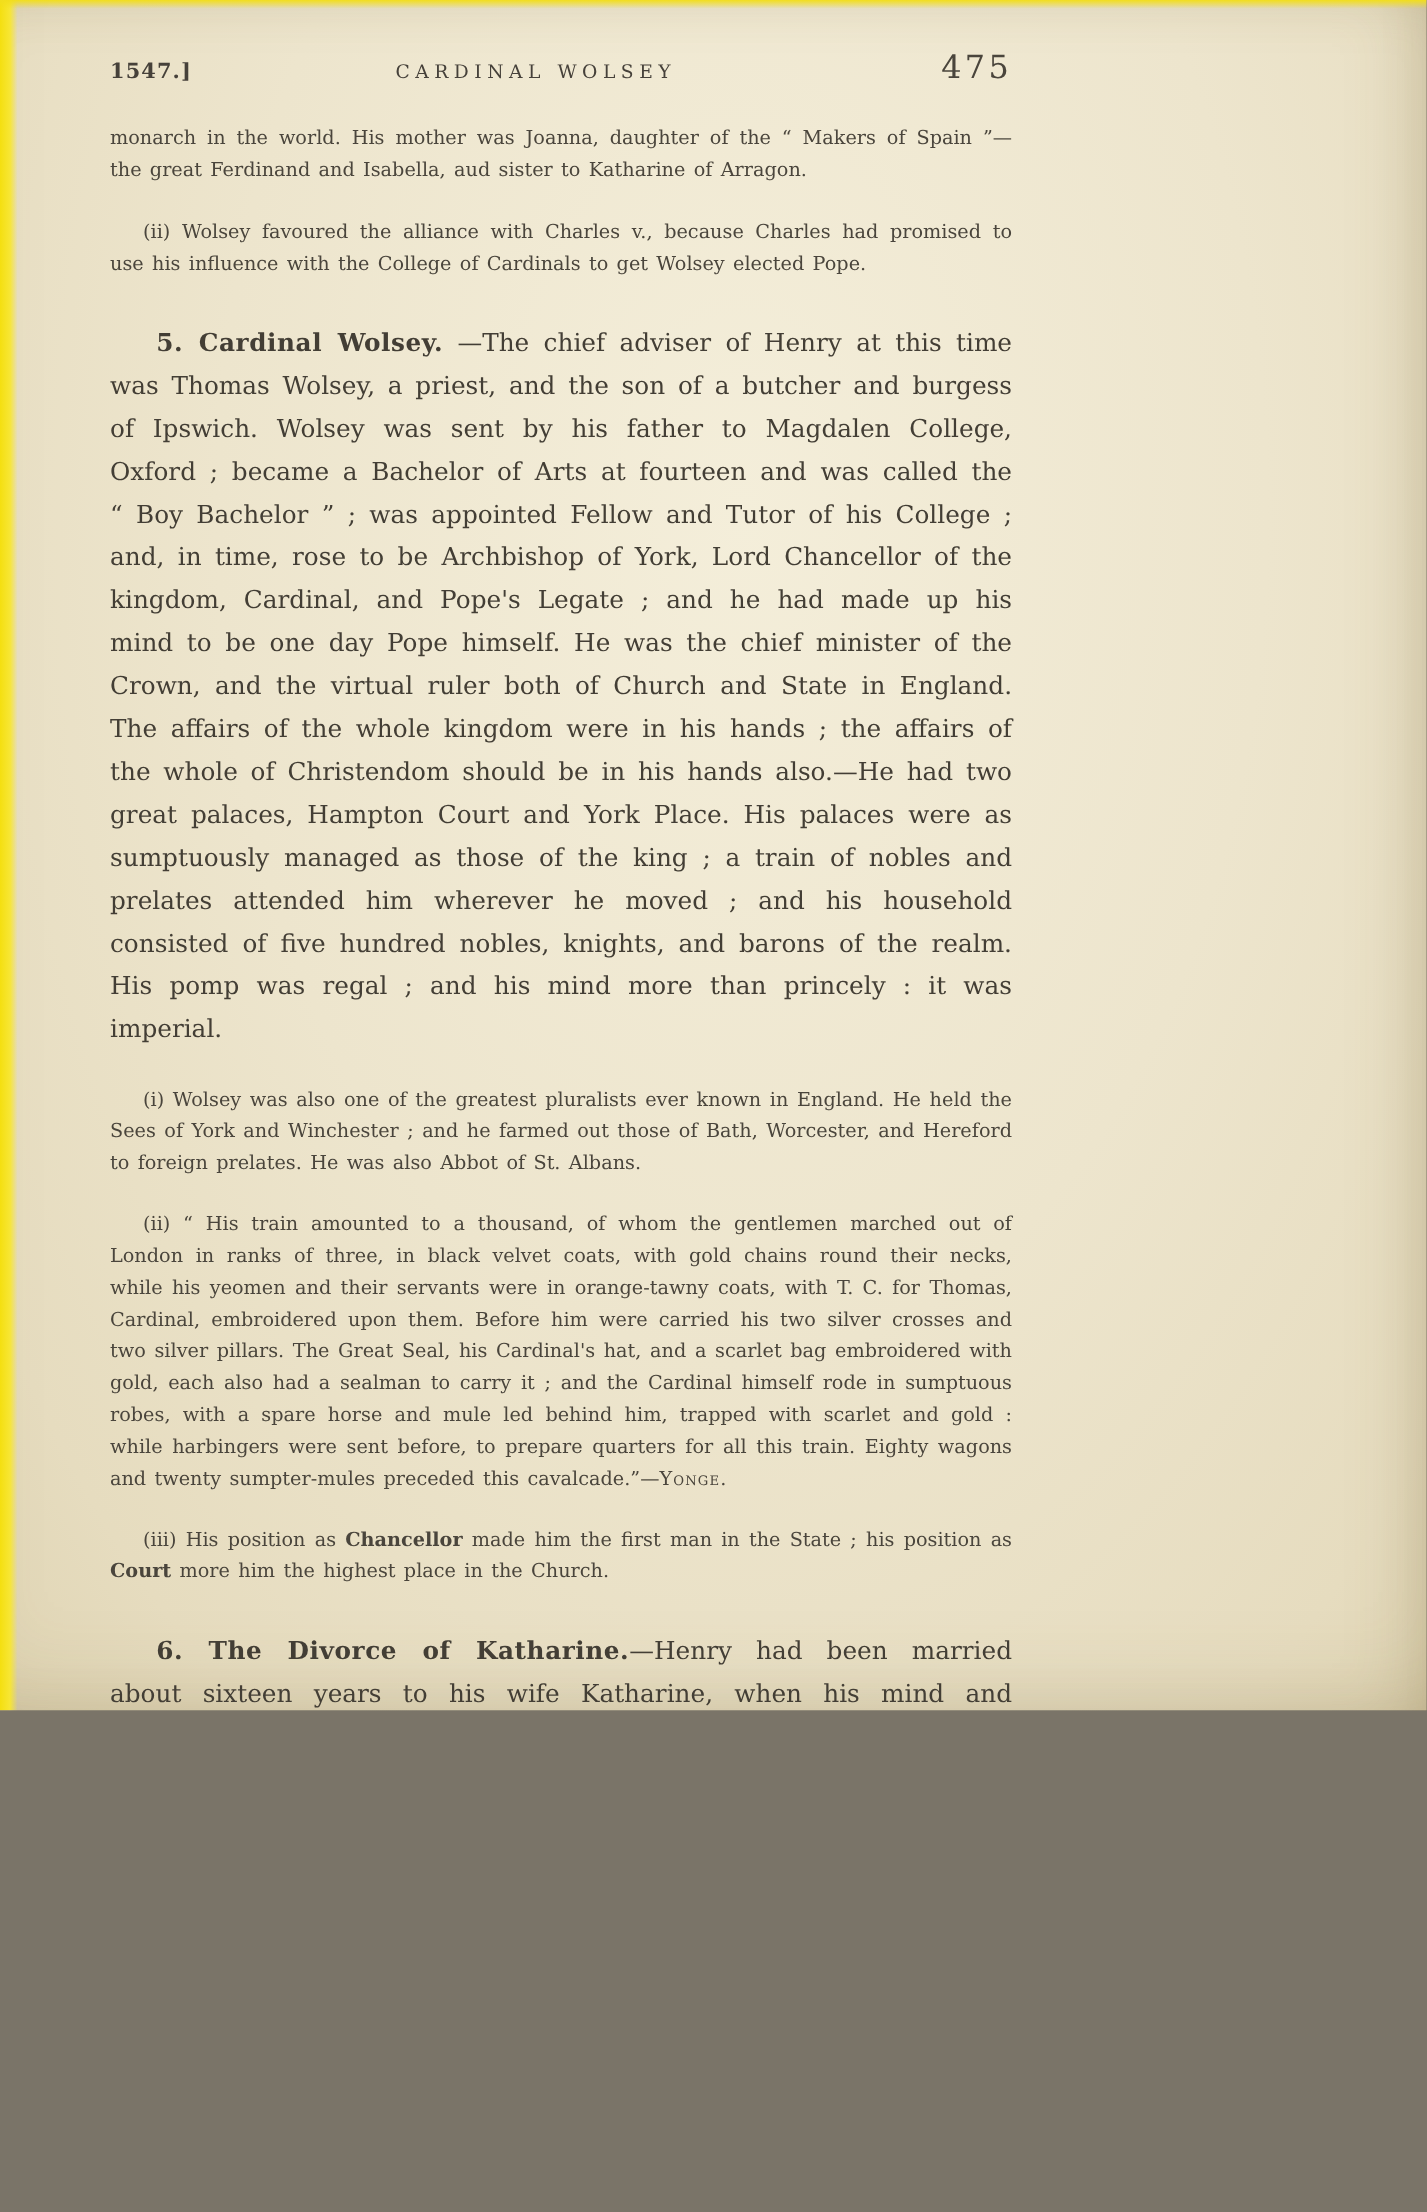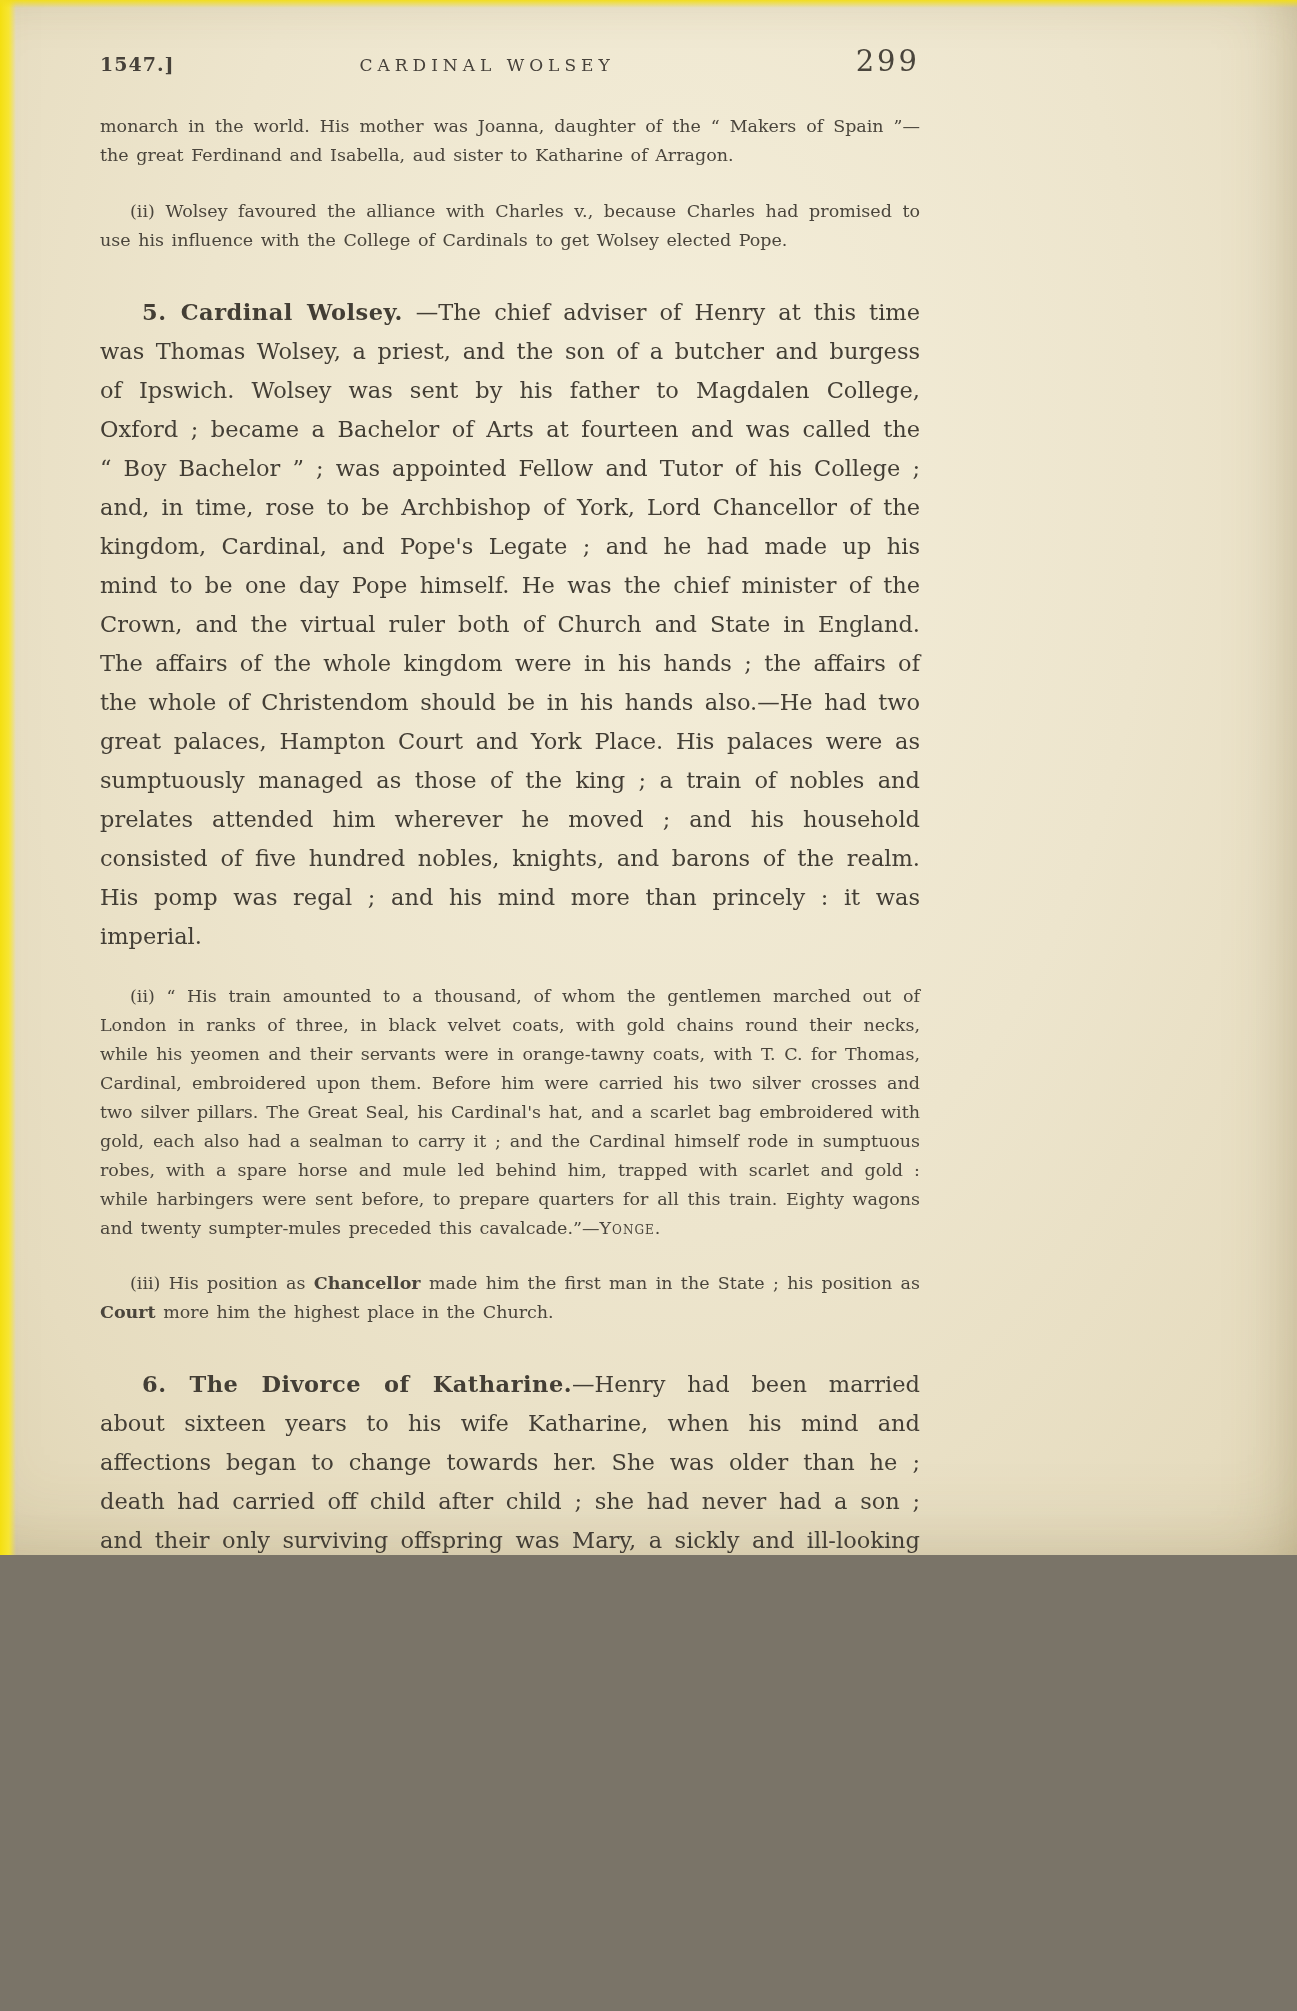--- a/index.html
+++ b/index.html
@@ -84,31 +84,32 @@
 
 <div class="page">
   <div class="edge-left"></div>
   <div class="edge-top"></div>
 
   <div class="content">
 
     <div class="running-head">
       <span class="head-year">1547.]</span>
       <span class="head-title">CARDINAL WOLSEY</span>
-      <span class="head-page">299</span>
+      <span class="head-page">475</span>
     </div>
 
     <p class="small">monarch in the world.  His mother was Joanna, daughter of the “ Makers of Spain ”— the great Ferdinand and Isabella, aud sister to Katharine of Arragon.</p>
 
     <p class="small indent-sm mt-note">(ii) Wolsey favoured the alliance with Charles v., because Charles had promised to use his influence with the College of Cardinals to get Wolsey elected Pope.</p>
 
     <p class="body-para mt-section">
       <strong class="sec-head">5. Cardinal Wolsey.</strong><span> —The chief adviser of Henry at this time was Thomas Wolsey, a priest, and the son of a butcher and burgess of Ipswich.  Wolsey was sent by his father to Magdalen College, Oxford ; became a Bachelor of Arts at fourteen and was called the “ Boy Bachelor ” ; was appointed Fellow and Tutor of his College ; and, in time, rose to be Archbishop of York, Lord Chancellor of the kingdom, Cardinal, and Pope's Legate ; and he had made up his mind to be one day Pope himself.  He was the chief minister of the Crown, and the virtual ruler both of Church and State in England.  The affairs of the whole kingdom were in his hands ; the affairs of the whole of Christendom should be in his hands also.—He had two great palaces, Hampton Court and York Place.  His palaces were as sumptuously managed as those of the king ; a train of nobles and prelates attended him wherever he moved ; and his household consisted of five hundred nobles, knights, and barons of the realm.  His pomp was regal ; and his mind more than princely : it was imperial.</span>
     </p>
 
+    <p class="small indent-sm mt-foot">(i) Wolsey was also one of the greatest pluralists ever known in England.  He held the Sees of York and Winchester ; and he farmed out those of Bath, Worcester, and Hereford to foreign prelates.  He was also Abbot of St. Albans.</p>
 
     <p class="small indent-sm mt-foot2"><span>(ii) “ His train amounted to a thousand, of whom the gentlemen marched out of London in ranks of three, in black velvet coats, with gold chains round their necks, while his yeomen and their servants were in orange-tawny coats, with T. C. for Thomas, Cardinal, embroidered upon them.  Before him were carried his two silver crosses and two silver pillars.  The Great Seal, his Cardinal's hat, and a scarlet bag embroidered with gold, each also had a sealman to carry it ; and the Cardinal himself rode in sumptuous robes, with a spare horse and mule led behind him, trapped with scarlet and gold : while harbingers were sent before, to prepare quarters for all this train.  Eighty wagons and twenty sumpter-mules preceded this cavalcade.”—</span><span class="smallcaps">Yonge.</span></p>
 
     <p class="small indent-sm mt-foot2"><span>(iii) His position as </span><strong class="fn-bold">Chancellor</strong><span> made him the first man in the State ; his position as </span><strong class="fn-bold">Court</strong><span> more him the highest place in the Church.</span></p>
 
     <p class="body-para mt-section">
       <strong class="sec-head">6. The Divorce of Katharine.</strong><span>—Henry had been married about sixteen years to his wife Katharine, when his mind and affections began to change towards her.  She was older than he ; death had carried off child after child ; she had never had a son ; and their only surviving offspring was Mary, a sickly and ill-looking little girl.</span>
     </p>
 
   </div>

